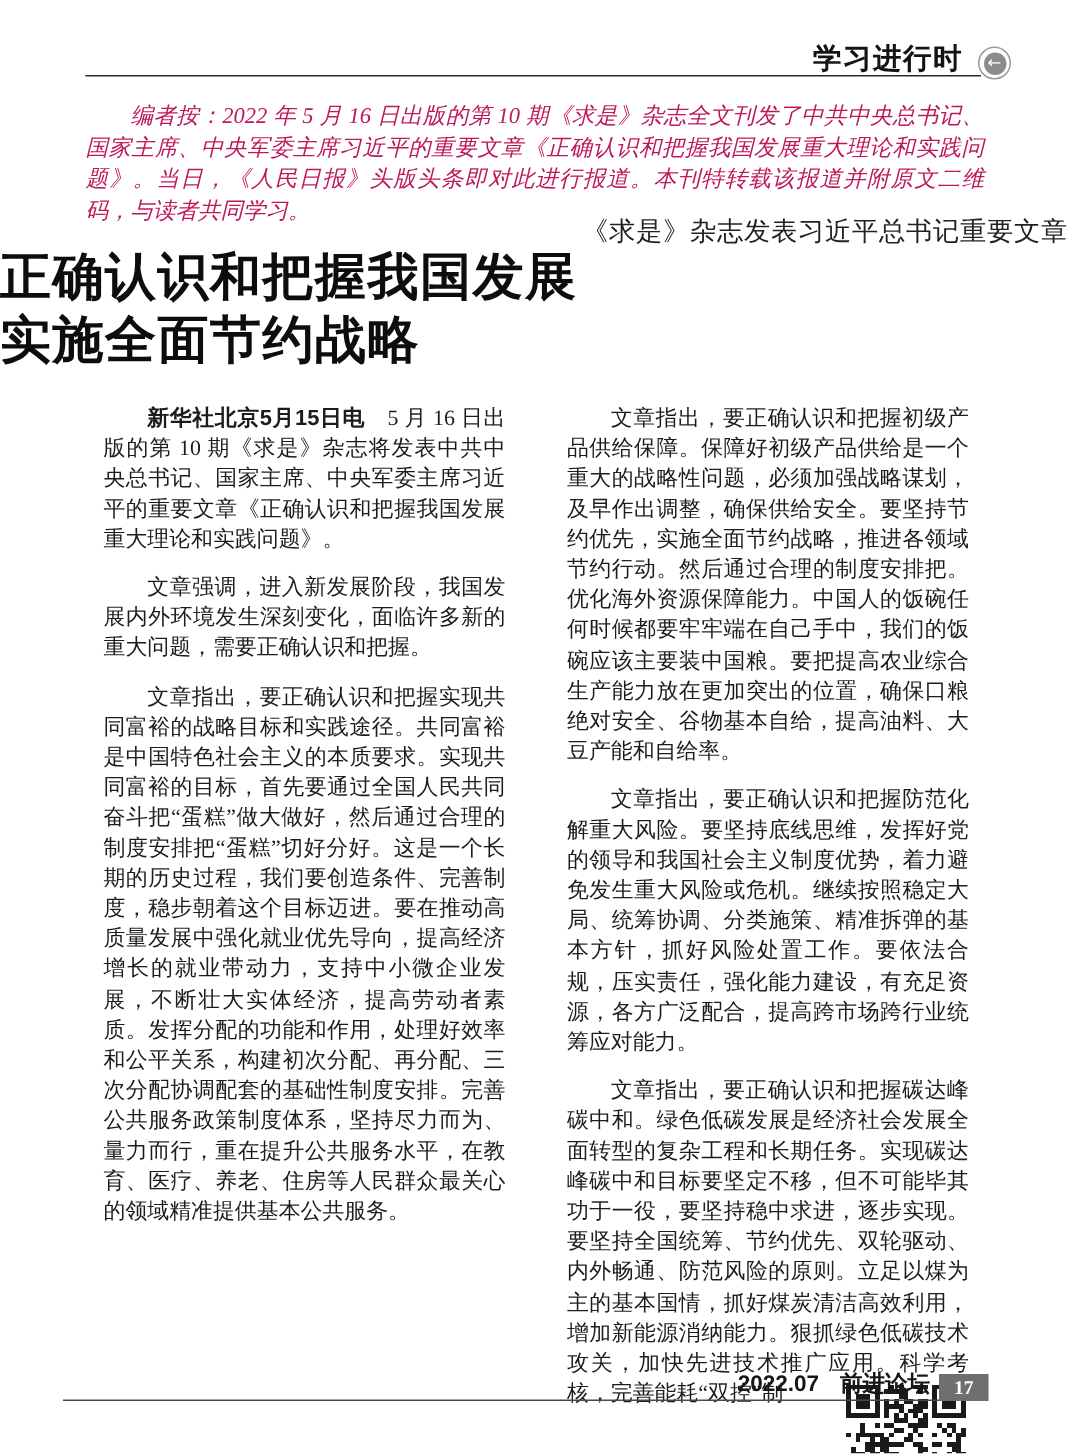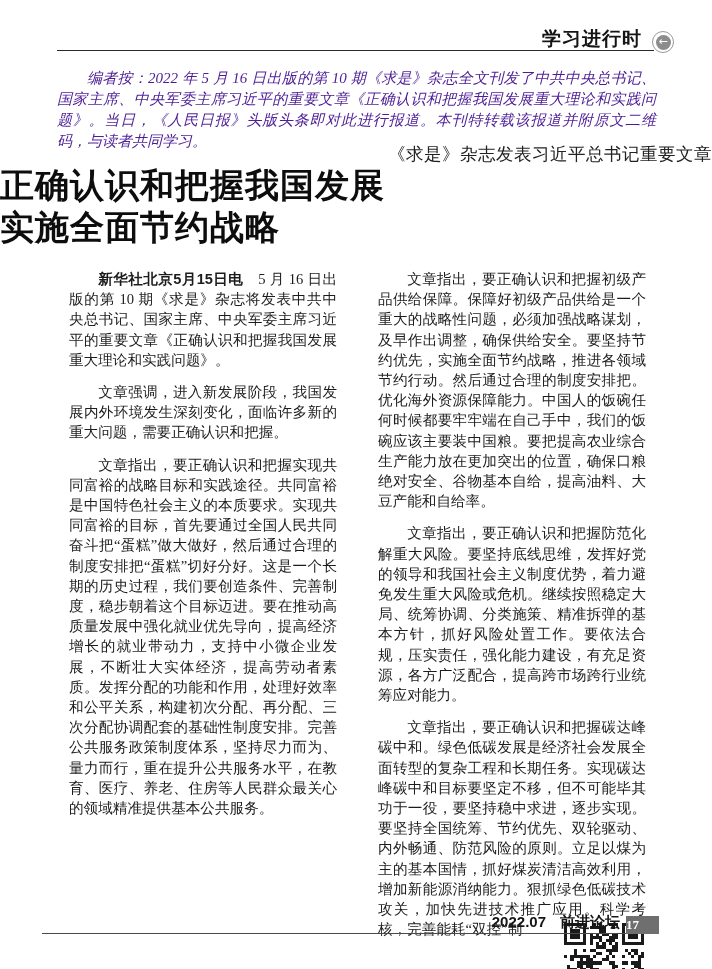--- a/index.html
+++ b/index.html
@@ -62,21 +62,21 @@
   .editor-note {
     position: absolute;
     top: 68px;
     left: 57px;
     width: 599px;
     font-style: italic;
     font-size: 15px;
     line-height: 21px;
     text-indent: 2em;
     text-align: justify;
-    color: #4c1d95;
+    color: #be185d;
   }
 
   
   .kicker {
     position: absolute;
     top: 142px;
     left: 0;
     width: 712px;
     text-align: right;
     font-size: 17.5px;
@@ -172,21 +172,21 @@
   .page-badge {
     position: absolute;
     top: 916px;
     left: 626px;
     width: 33px;
     height: 18px;
     background: #6f6f6f;
     color: #ffffff;
     font-size: 13px;
     line-height: 18px;
-    text-align: left;
+    text-align: center;
     font-weight: bold;
   }
 </style>
 </head>
 <body>
 
 <div class="page">
 
   <div class="header-title">学习进行时</div>
   <div class="header-icon">

